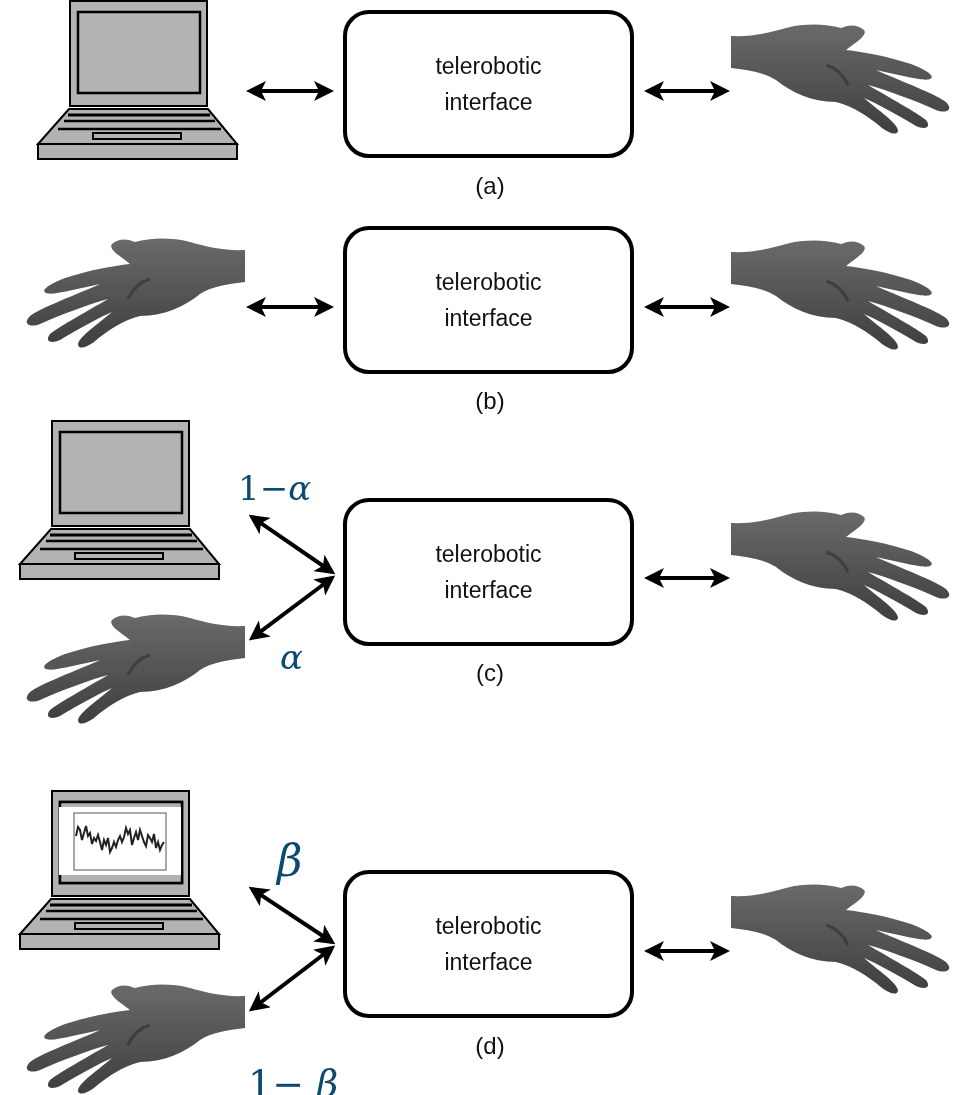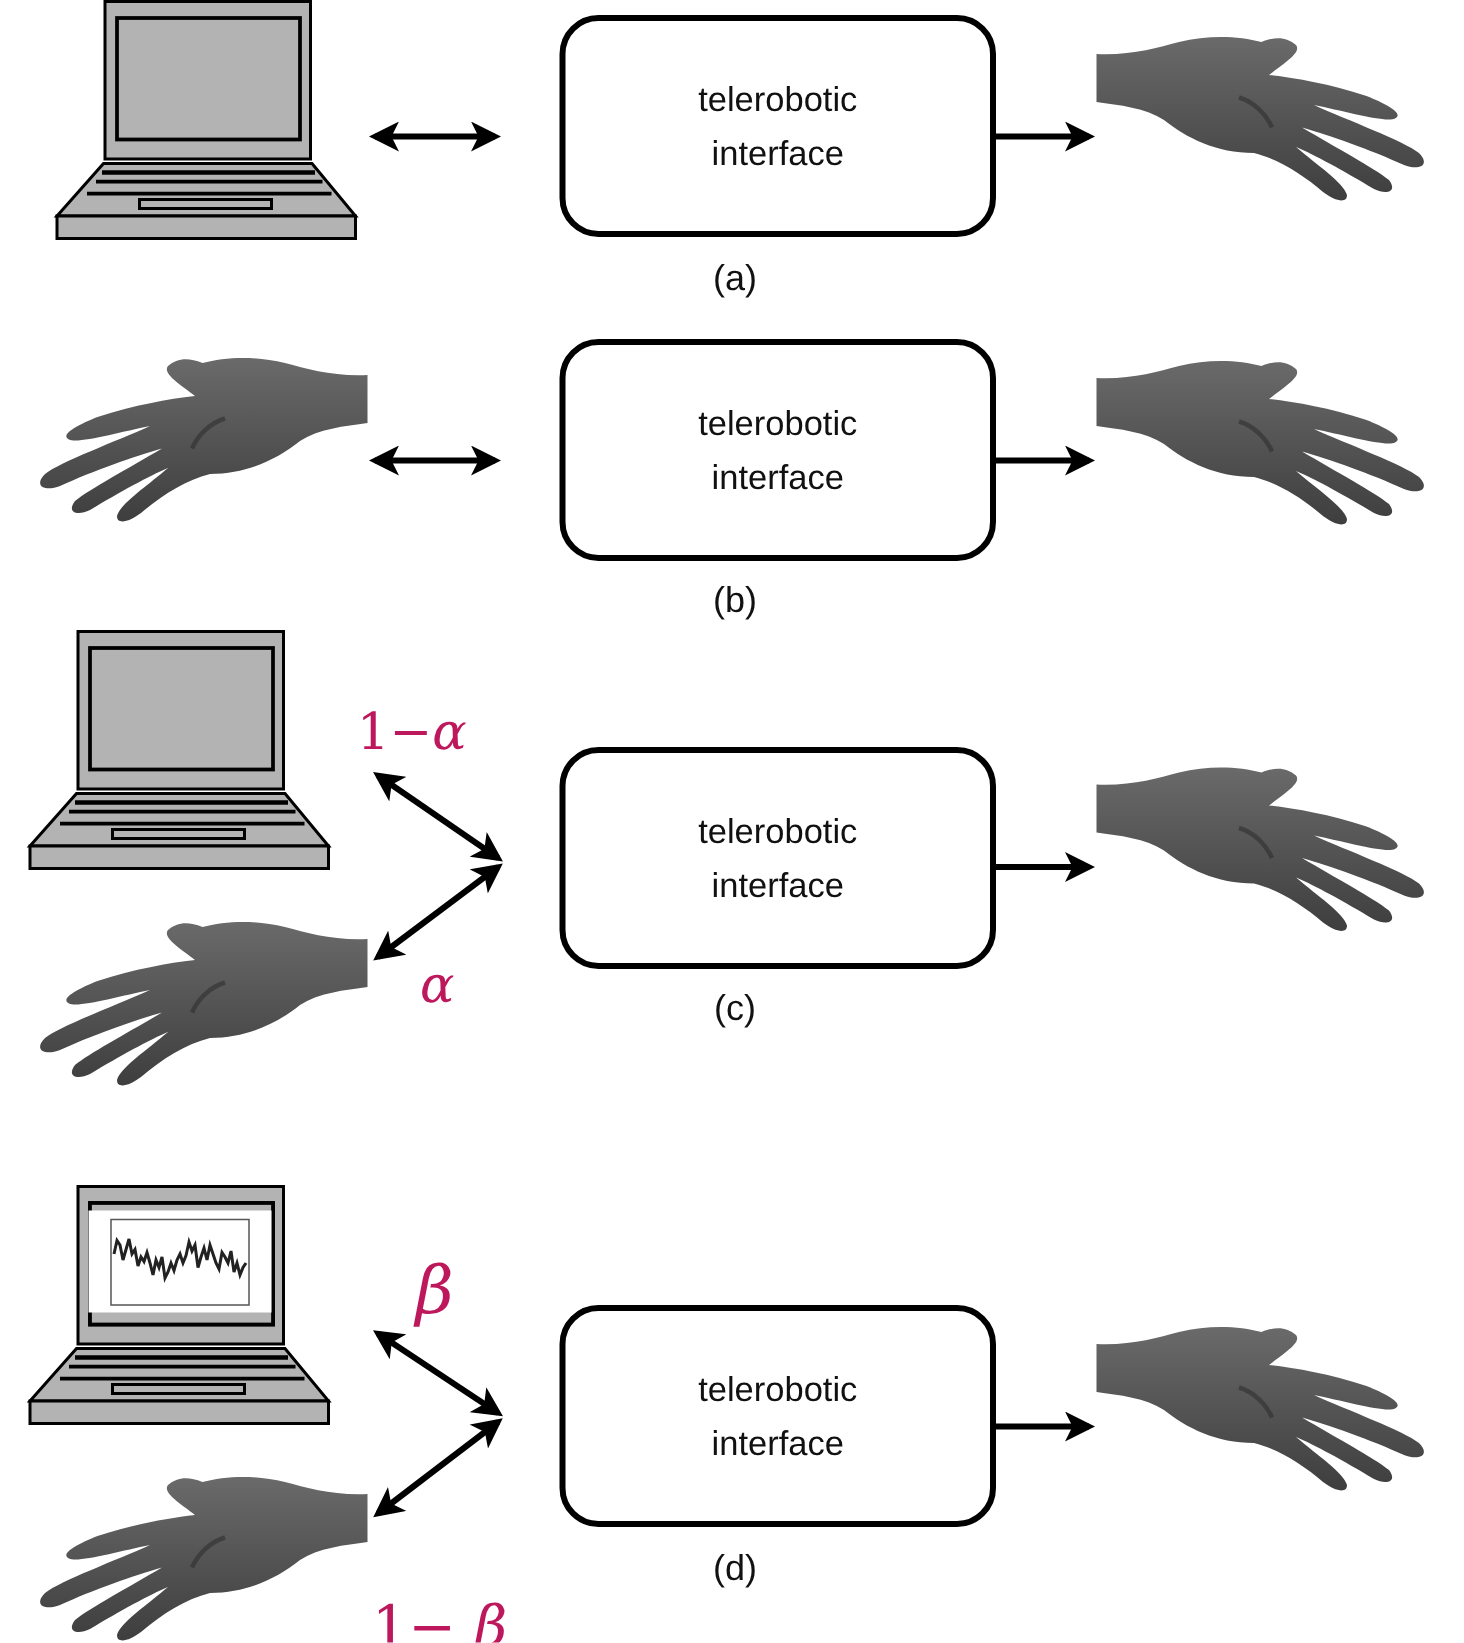--- a/index.html
+++ b/index.html
@@ -1,21 +1,21 @@
 <!DOCTYPE html>
 <html><head>
 <meta charset="utf-8">
 <style>
   html, body { margin:0; padding:0; background:#ffffff; }
   body { width:976px; height:1095px; position:relative; overflow:hidden; font-family:"Liberation Sans", sans-serif; }
   .box { position:absolute; width:283px; height:140px; border:4px solid #000; border-radius:26px; box-sizing:content-box;
-         display:flex; flex-direction:column; align-items:center; justify-content:center; background:#fff;margin-left:30px; }
+         display:flex; flex-direction:column; align-items:center; justify-content:center; background:#fff; }
   .box span { font-size:23px; line-height:36px; color:#111; font-family:"Liberation Sans", sans-serif; }
   .cap { position:absolute; font-size:24px; color:#111; width:80px; text-align:center; font-family:"Liberation Sans", sans-serif; }
-  .greek { position:absolute; font-family:"DejaVu Serif", serif; font-size:34px; color:#be185d; white-space:nowrap; }
+  .greek { position:absolute; font-family:"DejaVu Serif", serif; font-size:34px; color:#0c4a6e; white-space:nowrap; }
   .greek i { font-style:italic; }
   svg.layer { position:absolute; left:0; top:0; }
 </style>
 </head>
 <body>
 
 <svg class="layer" width="976" height="1095" viewBox="0 0 976 1095">
   <defs>
     <marker id="ah" viewBox="0 0 10 10" refX="8" refY="5" markerWidth="5" markerHeight="5" orient="auto-start-reverse">
       <path d="M0,0 L10,5 L0,10 L2.5,5 z" fill="#000"></path>

